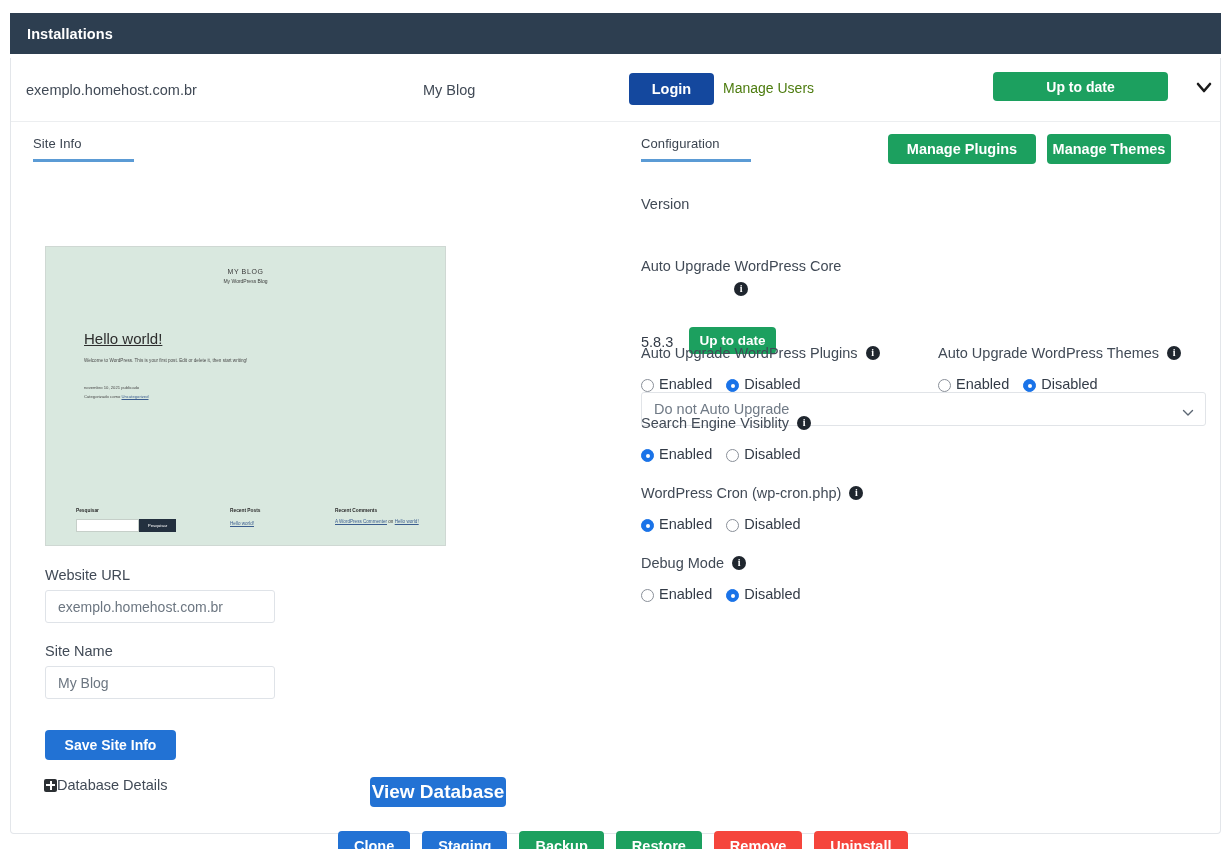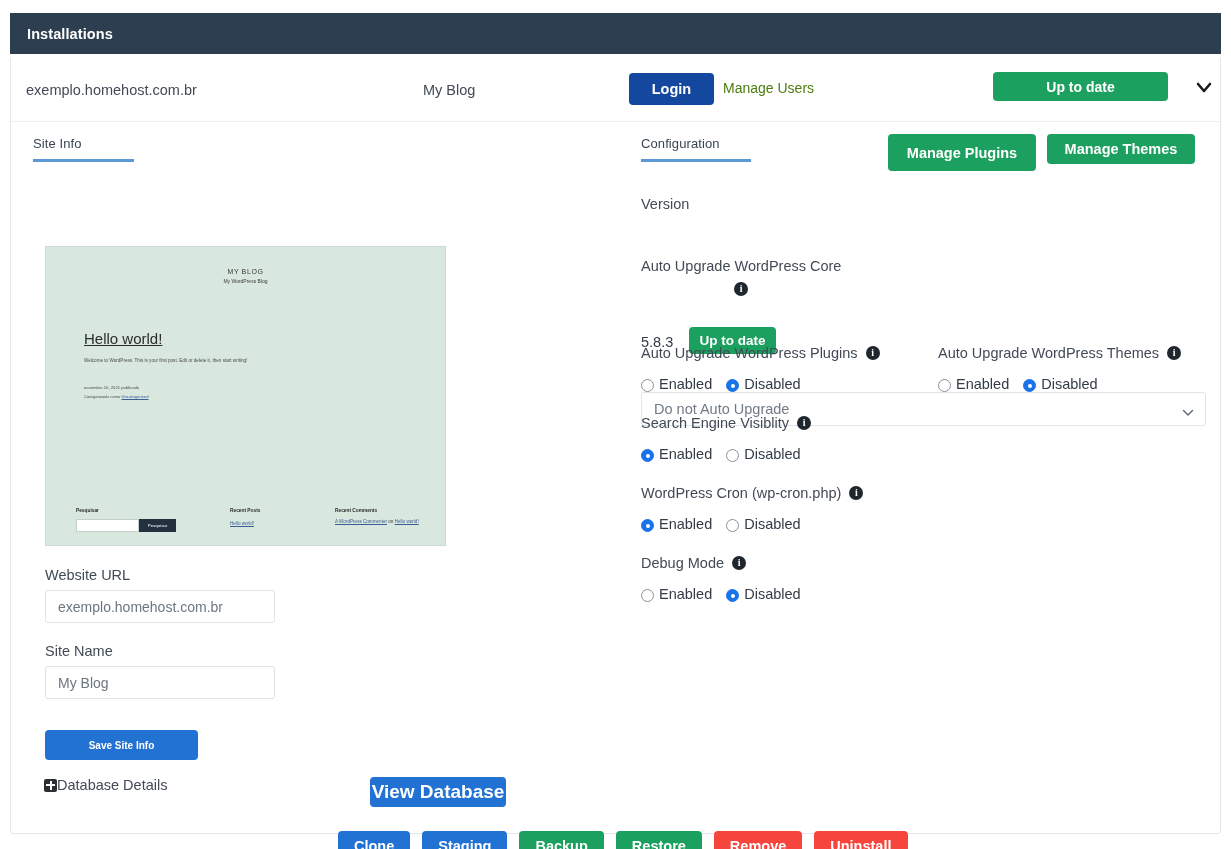--- a/index.html
+++ b/index.html
@@ -226,23 +226,23 @@
     padding: 0 12px;
     font-size: 14px;
     color: #6c7681;
     font-family: "Liberation Sans", sans-serif;
     background: #fff;
     outline: none;
   }
   .btn-save {
     position: absolute;
     left: 34px; top: 608px;
-    width: 153px; height: 30px;
+    width: 131px; height: 30px;
     background: #2272d4;
-    font-size: 10px;
+    font-size: 14px;
   }
   .db-details {
     position: absolute;
     left: 33px; top: 655px;
     display: flex;
     align-items: center;
     cursor: pointer;
   }
   .plus-icon {
     width: 13px; height: 13px;
@@ -273,28 +273,28 @@
     left: 327px; top: 709px;
     display: flex;
     gap: 12px;
   }
   .action-row .btn { height: 30px; font-size: 14.5px; padding: 0 16px; }
 
   
   .btn-manage-plugins {
     position: absolute;
     left: 261px; top: 12px;
-    width: 148px; height: 37px;
+    width: 148px; height: 30px;
     background: #1ca05f;
     font-size: 14.5px;
   }
   .btn-manage-themes {
     position: absolute;
     left: 420px; top: 12px;
-    width: 148px; height: 30px;
+    width: 124px; height: 30px;
     background: #1ca05f;
     font-size: 14.5px;
   }
 
   .cfg-label {
     position: absolute;
     font-size: 14.5px;
     color: #414a56;
     display: flex;
     align-items: center;

